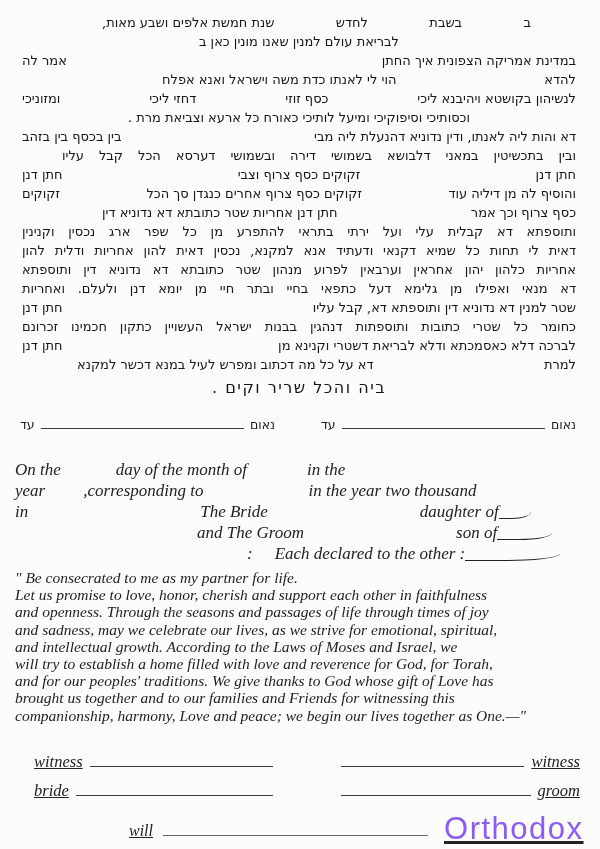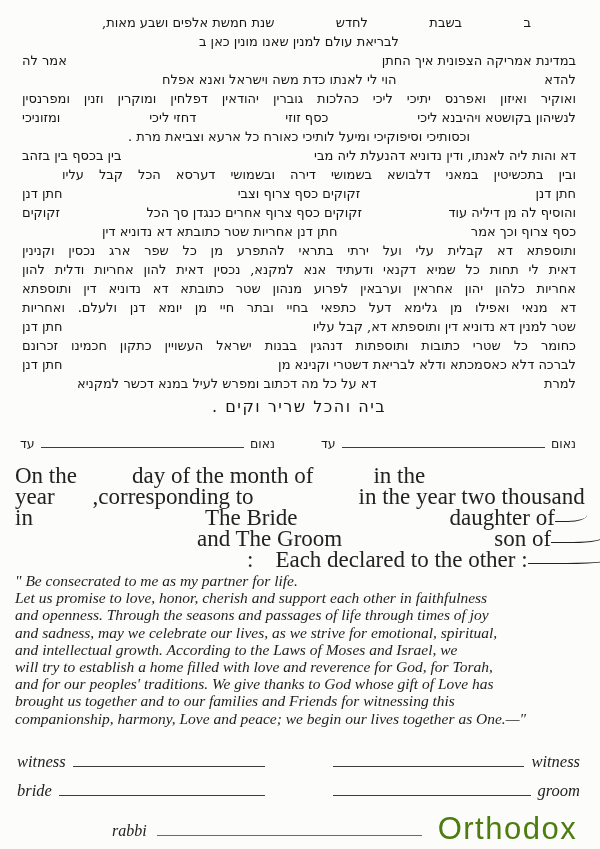--- a/index.html
+++ b/index.html
@@ -18,51 +18,51 @@
   .h-line.start{display:block;text-align:center;}
   .h-line.stretch{display:block;text-align:justify;text-align-last:justify;}
   .h-line.large{font-size:16px;letter-spacing:1.5px;height:24px;line-height:24px;margin-top:2px;}
   
   .attest-row{display:flex;gap:46px;margin:16px 24px 0 20px;}
   .attest{flex:1;direction:rtl;display:flex;align-items:baseline;gap:6px;
     font-family:"DejaVu Serif","DejaVu Sans",serif;font-size:12.5px;}
   .a-line{flex:1;border-bottom:1px solid #3d3d3d;height:12px;}
   
   .eng-date{
-    margin-top:12px;padding:0 40px 0 15px;
+    margin-top:28px;padding:0 40px 0 15px;
     font-family:"Liberation Serif","DejaVu Serif",serif;
-    font-size:23px;color:#222;
+    font-style:italic;font-size:17px;color:#222;
   }
   .e-row{display:flex;height:21px;align-items:baseline;white-space:pre;}
   .e-gap{display:inline-block;flex:0 0 auto;}
   .e-dash{display:inline-block;flex:0 0 auto;border-bottom:1.4px solid #222;
     height:11px;align-self:center;border-radius:0 0 60% 0;}
   
   .declaration{
     margin-top:4px;padding:0 12px 0 15px;
     font-family:"Liberation Serif","DejaVu Serif",serif;
     font-style:italic;font-size:15.5px;line-height:17.2px;color:#1e1e1e;
     white-space:nowrap;
   }
   
-  .sigs{position:absolute;left:17px;right:20px;top:752px;
+  .sigs{position:absolute;left:34px;right:20px;top:752px;
     font-family:"Liberation Serif","DejaVu Serif",serif;
-    font-style:italic;font-size:16.5px;color:#222;}
+    font-style:italic;font-size:16.5px;color:#222;text-decoration:underline;}
   .sig-row{display:flex;align-items:baseline;height:29px;}
   .sig-cell{flex:1;display:flex;align-items:baseline;gap:7px;}
   .sig-mid{width:68px;flex:0 0 auto;}
   .sig-line{flex:1;border-bottom:1.2px solid #3b3b3b;height:13px;}
   .rabbi-row{display:flex;align-items:flex-end;padding-left:95px;margin-top:4px;}
   .rabbi-label{font-size:16px;}
   .rabbi-line{flex:0 0 265px;border-bottom:1.2px solid #6a6a6a;height:13px;
     margin:0 0 4px 10px;}
   .orthodox{
     font-family:"Liberation Sans","DejaVu Sans",sans-serif;
     font-style:normal;font-weight:400;font-size:31px;letter-spacing:1.5px;
-    color:#4d7c0f;margin-left:16px;line-height:0.95;margin-bottom:-3px;
+    color:#8b5cf6;margin-left:16px;line-height:0.95;margin-bottom:-3px;
   }
 </style>
 </head>
 <body>
 
 <div class="page">
 
   <section class="hebrew" id="hebrew-lines" dir="rtl">
       <div class="h-line between" style="padding-left: 80px; padding-right: 45px;">
         <span class="h-seg">ב</span>
@@ -72,21 +72,20 @@
       </div>
       <div class="h-line start">לבריאת עולם למנין שאנו מונין כאן ב</div>
       <div class="h-line between">
         <span class="h-seg">במדינת אמריקה הצפונית איך החתן</span>
         <span class="h-seg">אמר לה</span>
       </div>
       <div class="h-line between" style="padding-left: 140px;">
         <span class="h-seg">להדא</span>
         <span class="h-seg">הוי לי לאנתו כדת משה וישראל ואנא אפלח</span>
       </div>
-      <div class="h-line stretch">ואוקיר ואיזון ואפרנס יתיכי ליכי כהלכות גוברין יהודאין דפלחין ומוקרין וזנין ומפרנסין</div>
       <div class="h-line between">
         <span class="h-seg">לנשיהון בקושטא ויהיבנא ליכי</span>
         <span class="h-seg">כסף זוזי</span>
         <span class="h-seg">דחזי ליכי</span>
         <span class="h-seg">ומזוניכי</span>
       </div>
       <div class="h-line start">וכסותיכי וסיפוקיכי ומיעל לותיכי כאורח כל ארעא וצביאת מרת .</div>
       <div class="h-line between">
         <span class="h-seg">דא והות ליה לאנתו, ודין נדוניא דהנעלת ליה מבי</span>
         <span class="h-seg">בין בכסף בין בזהב</span>
@@ -114,21 +113,21 @@
         <span class="h-seg">שטר למנין דא נדוניא דין ותוספתא דא, קבל עליו</span>
         <span class="h-seg">חתן דנן</span>
       </div>
       <div class="h-line stretch">כחומר כל שטרי כתובות ותוספתות דנהגין בבנות ישראל העשויין כתקון חכמינו זכרונם</div>
       <div class="h-line between">
         <span class="h-seg">לברכה דלא כאסמכתא ודלא לבריאת דשטרי וקנינא מן</span>
         <span class="h-seg">חתן דנן</span>
       </div>
       <div class="h-line between" style="padding-left: 55px;">
         <span class="h-seg">למרת</span>
-        <span class="h-seg">דא על כל מה דכתוב ומפרש לעיל במנא דכשר למקניא</span>
+        <span class="h-seg">דא על כל מה דכתוב ומפרש לעיל במנא דכשר למקנא</span>
       </div>
       <div class="h-line start large">ביה והכל שריר וקים .</div>
     </section>
 
   <div class="attest-row">
     <div class="attest">
       <span>נאום</span>
       <span class="a-line"></span>
       <span>עד</span>
     </div>
@@ -176,19 +175,19 @@
         <span>bride</span>
         <span class="sig-line"></span>
       </div>
       <div class="sig-mid"></div>
       <div class="sig-cell">
         <span class="sig-line"></span>
         <span>groom</span>
       </div>
     </div>
     <div class="rabbi-row">
-      <span class="rabbi-label">rabbi</span>
+      <span class="rabbi-label">will</span>
       <span class="rabbi-line"></span>
       <span class="orthodox">Orthodox</span>
     </div>
   </div>
 
 </div>
 
 </body></html>

